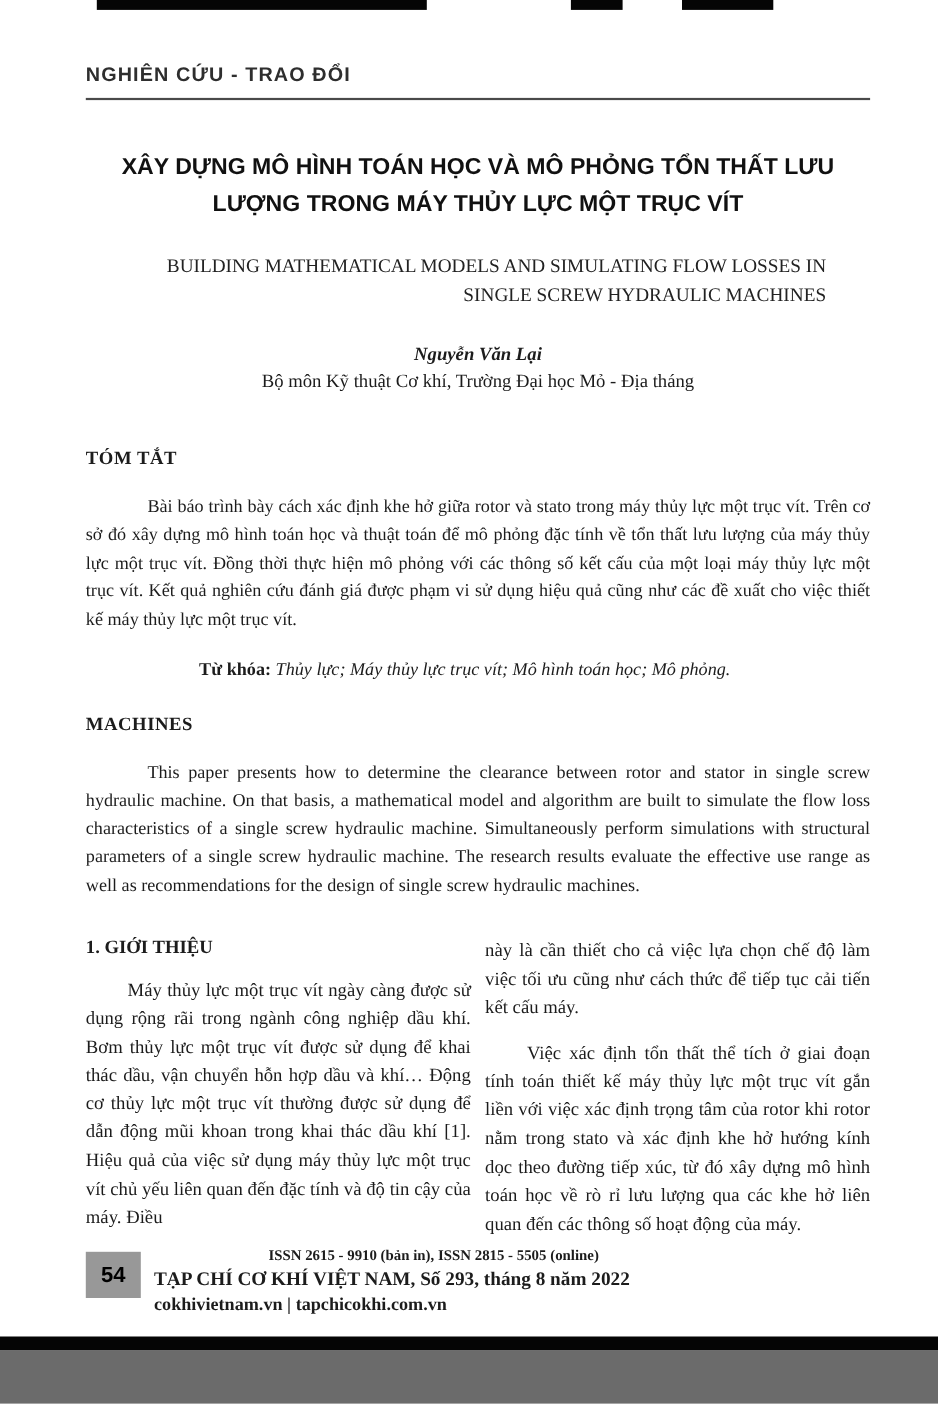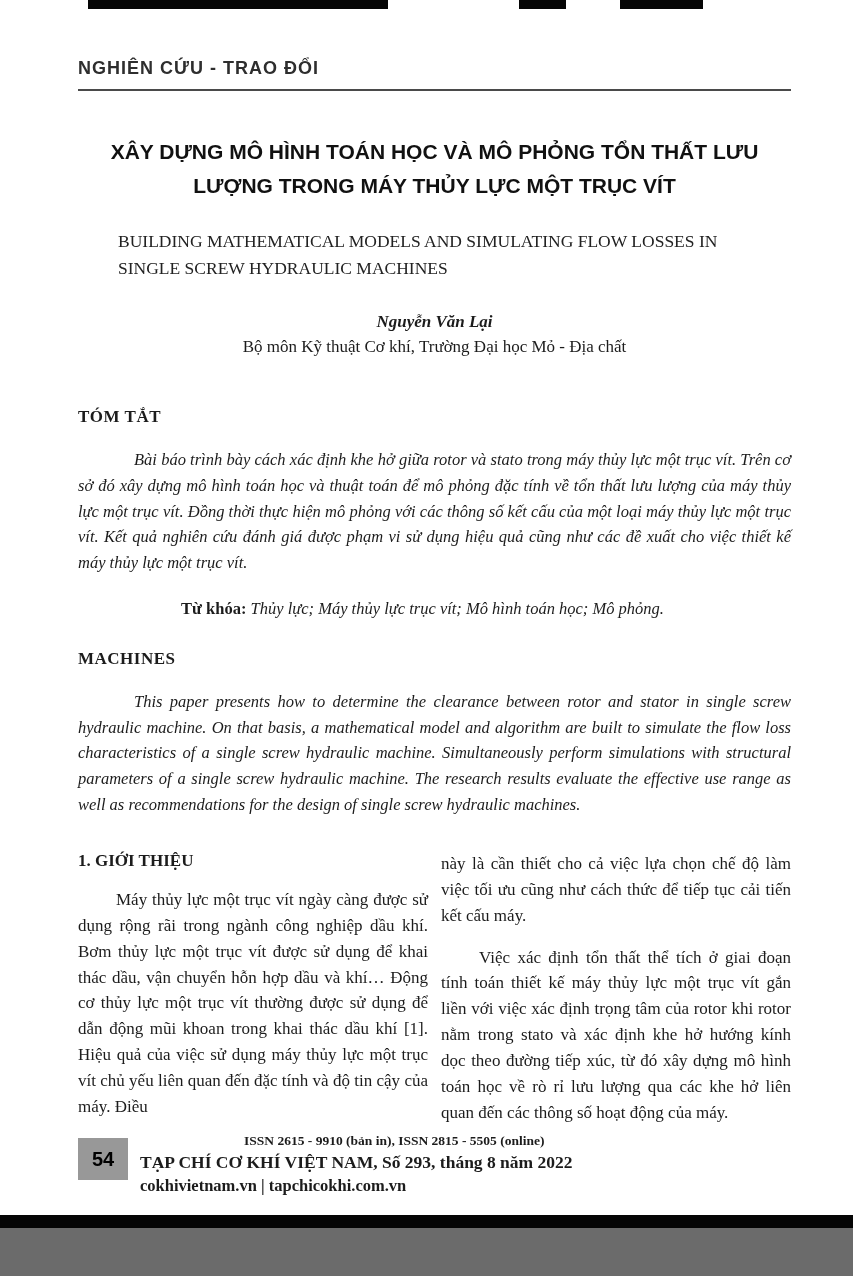--- a/index.html
+++ b/index.html
@@ -35,35 +35,35 @@
   .title-vi {
     margin-top:44px;
     text-align:center;
     font-family:"Liberation Sans","DejaVu Sans",sans-serif;
     font-size:21px; font-weight:bold; line-height:1.6;
     color:#111;
     padding:0 8px;
   }
   .title-en {
     margin-top:26px;
-    text-align:left;
+    text-align:right;
     font-size:17.5px; font-weight:normal; line-height:1.55;
     color:#222;
     padding:0 40px;
   }
 
   .author { margin-top:30px; text-align:center; font-size:17px; font-weight:bold;font-style:italic; }
   .affiliation { margin-top:5px; text-align:center; font-size:17px; }
 
   .block-heading { margin-top:50px; font-size:17px; font-weight:bold; letter-spacing:0.5px; }
   .block-heading.abstract { margin-top:30px; }
 
   .abstract-body {
     margin-top:20px;
-    font-size:16.5px; font-style:italic; line-height:1.55;
+    font-size:16.5px; line-height:1.55;
     text-align:justify; text-indent:56px;
   }
   .keywords-line {
     margin-top:24px;
     font-size:16.5px;
     text-indent:56px;
   }
   .keywords-line b { font-style:normal; font-weight:bold;margin-left:47px; }
   .keywords-line i { font-style:italic; }
 
@@ -109,21 +109,21 @@
 
     <header>
       <div class="section-label">NGHIÊN CỨU - TRAO ĐỔI</div>
       <hr class="header-rule">
     </header>
 
     <h1 class="title-vi">XÂY DỰNG MÔ HÌNH TOÁN HỌC VÀ MÔ PHỎNG TỔN THẤT LƯU LƯỢNG TRONG MÁY THỦY LỰC MỘT TRỤC VÍT</h1>
     <h2 class="title-en">BUILDING MATHEMATICAL MODELS AND SIMULATING FLOW LOSSES IN SINGLE SCREW HYDRAULIC MACHINES</h2>
 
     <div class="author">Nguyễn Văn Lại</div>
-    <div class="affiliation">Bộ môn Kỹ thuật Cơ khí, Trường Đại học Mỏ - Địa chất</div>
+    <div class="affiliation">Bộ môn Kỹ thuật Cơ khí, Trường Đại học Mỏ - Địa tháng</div>
 
     <section>
       <h3 class="block-heading">TÓM TẮT</h3>
       <p class="abstract-body">Bài báo trình bày cách xác định khe hở giữa rotor và stato trong máy thủy lực một trục vít. Trên cơ sở đó xây dựng mô hình toán học và thuật toán để mô phỏng đặc tính về tổn thất lưu lượng của máy thủy lực một trục vít. Đồng thời thực hiện mô phỏng với các thông số kết cấu của một loại máy thủy lực một trục vít. Kết quả nghiên cứu đánh giá được phạm vi sử dụng hiệu quả cũng như các đề xuất cho việc thiết kế máy thủy lực một trục vít.</p>
       <p class="keywords-line"><b>Từ khóa:</b> <i>Thủy lực; Máy thủy lực trục vít; Mô hình toán học; Mô phỏng.</i></p>
     </section>
 
     <section>
       <h3 class="block-heading abstract">MACHINES</h3>
       <p class="abstract-body">This paper presents how to determine the clearance between rotor and stator in single screw hydraulic machine. On that basis, a mathematical model and algorithm are built to simulate the flow loss characteristics of a single screw hydraulic machine. Simultaneously perform simulations with structural parameters of a single screw hydraulic machine. The research results evaluate the effective use range as well as recommendations for the design of single screw hydraulic machines.</p>

